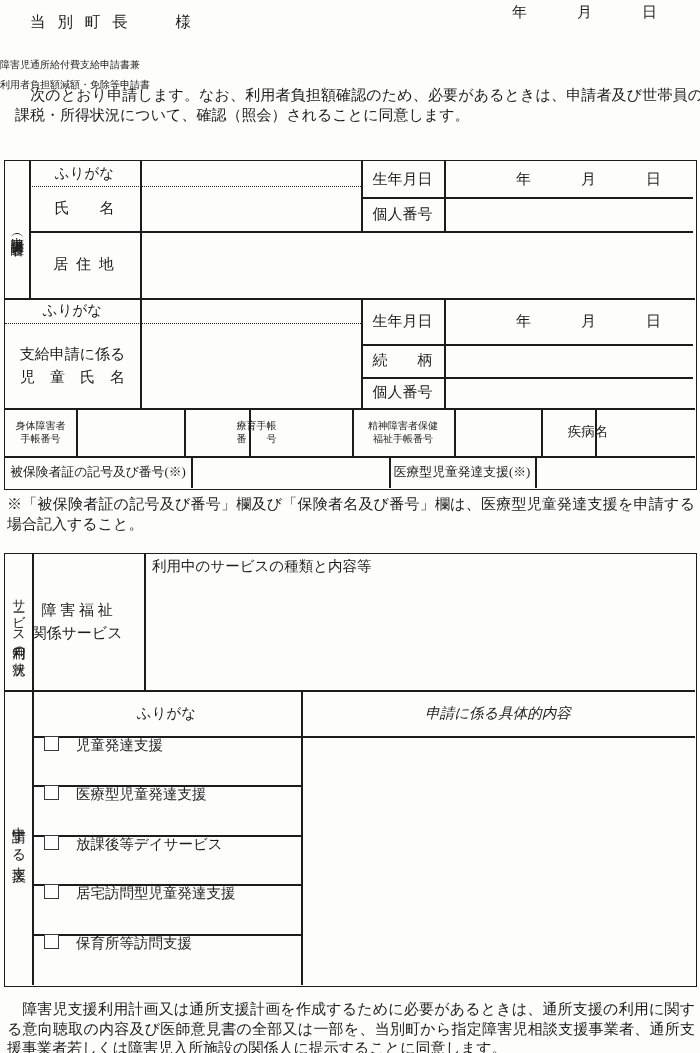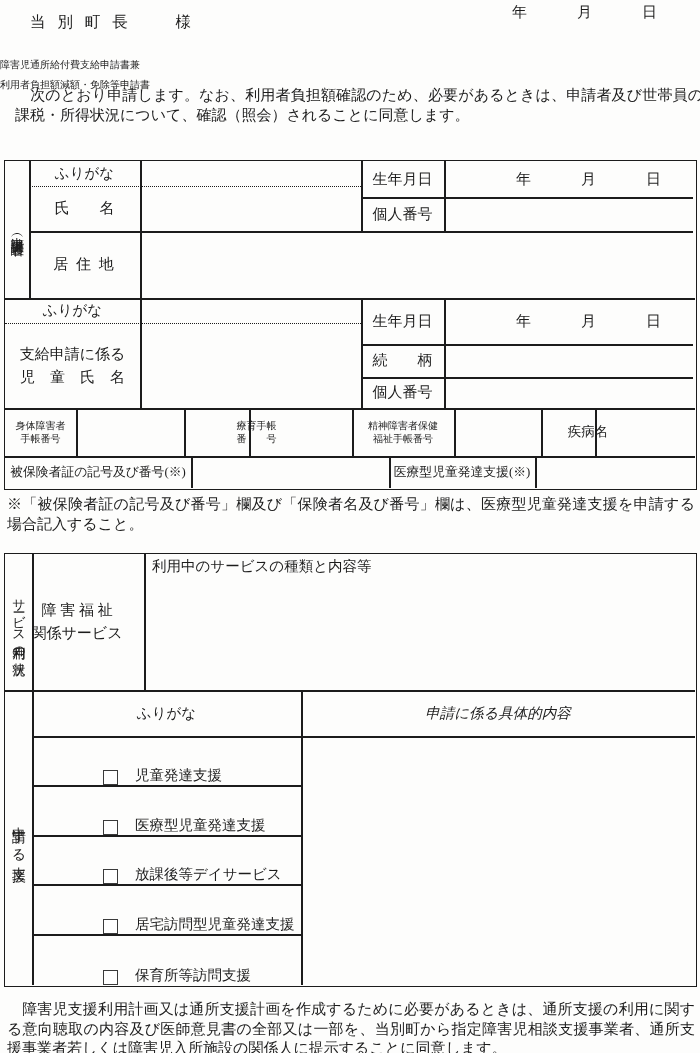--- a/index.html
+++ b/index.html
@@ -10,21 +10,21 @@
   }
   .abs{position:absolute;}
   .cell{position:absolute;display:flex;align-items:center;justify-content:center;text-align:center;}
   .tbl{position:absolute;border:1.5px solid #1c1c1c;box-sizing:border-box;}
   .v{position:absolute;display:block;width:1.5px;background:#1c1c1c;}
   .h{position:absolute;display:block;height:1.5px;background:#1c1c1c;}
   .dot{position:absolute;display:block;border-top:1.6px dotted #1c1c1c;height:0;}
   .vtext{writing-mode:vertical-rl;text-orientation:mixed;letter-spacing:1px;}
   .pre{white-space:pre-line;}
   .para{position:absolute;text-align:justify;font-size:15px;line-height:19.5px;}
-  .chkrow{position:absolute;display:flex;align-items:flex-end;padding-left:23px;gap:17px;box-sizing:border-box;margin-left:48px;}
+  .chkrow{position:absolute;display:flex;align-items:flex-start;padding-left:12px;gap:17px;box-sizing:border-box;}
   .chk{display:inline-block;width:13px;height:13px;border:1.3px solid #3a3a3a;background:#fff;flex:0 0 auto;}
   .f12{font-size:10px;line-height:1.35;}
   .f13{font-size:13.5px;}
   .f14{font-size:14.5px;}
   .f15{font-size:15px;}
 </style>
 </head>
 <body>
 
 <div id="page">

